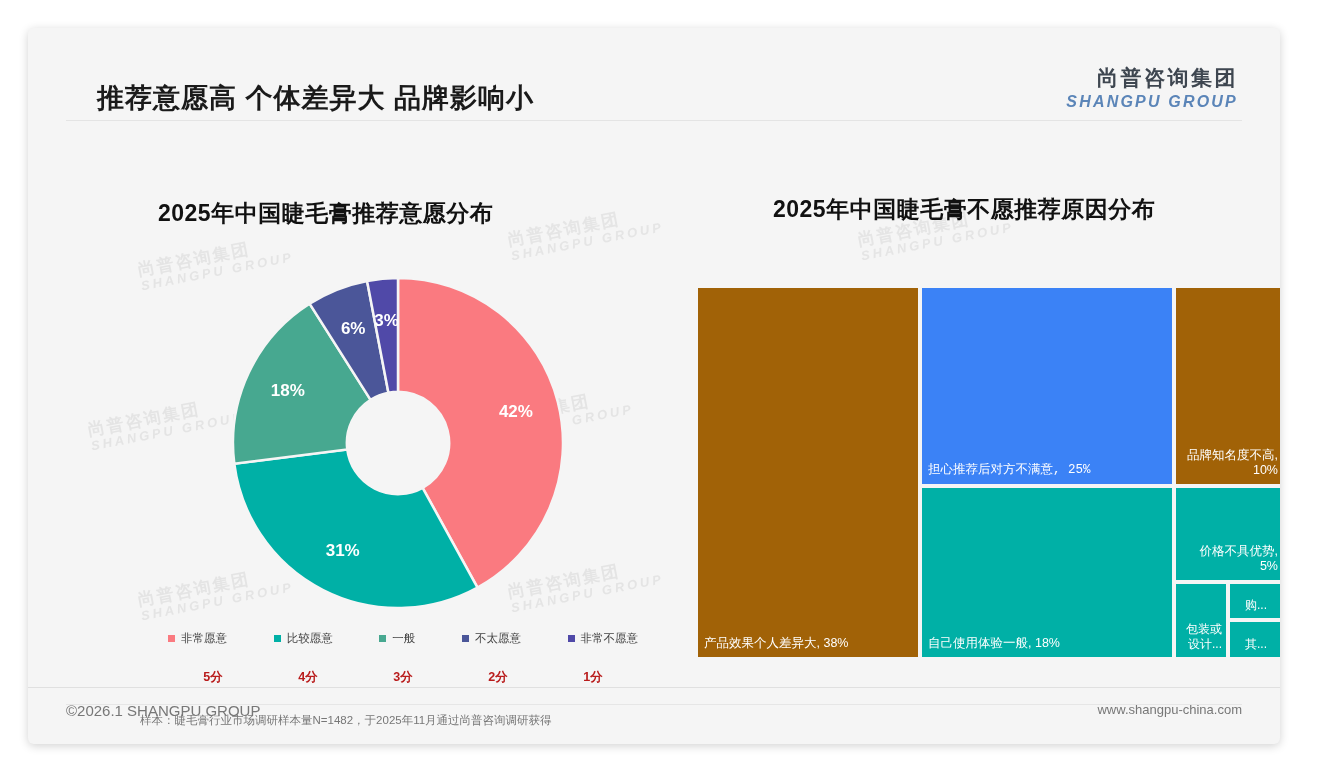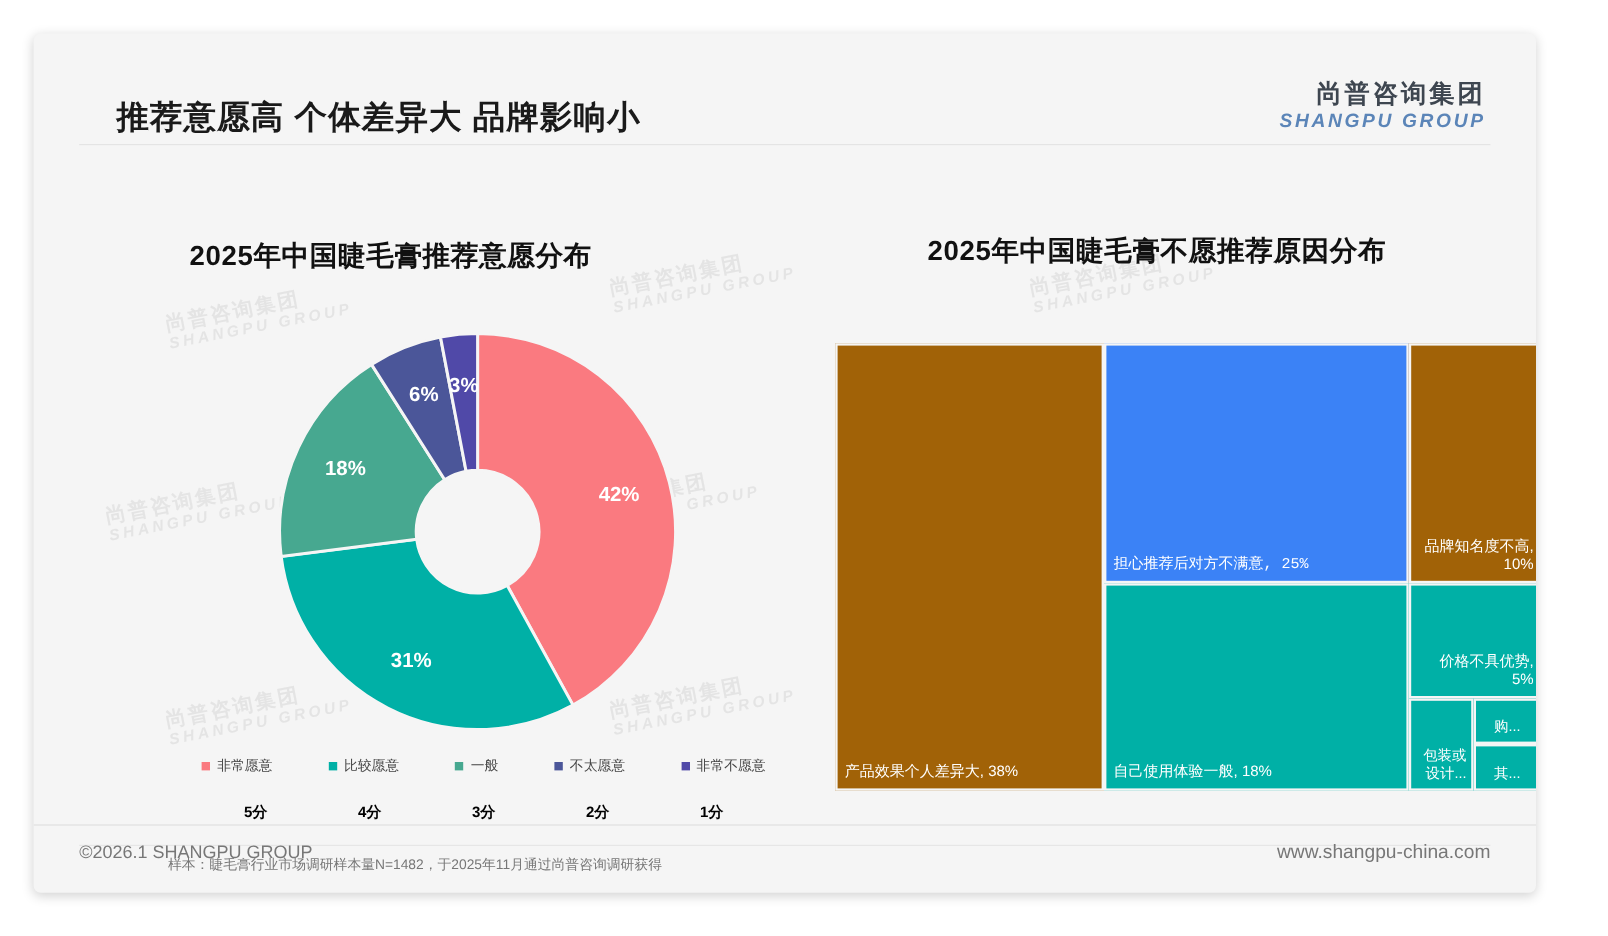--- a/index.html
+++ b/index.html
@@ -153,21 +153,21 @@
     left: 140px;
     top: 641px;
     width: 470px;
     display: flex;
     justify-content: space-between;
     z-index: 3;
   }
   .score-item {
     font-size: 12.5px;
     font-weight: bold;
-    color: #000000;
+    color: #b91c1c;
     width: 90px;
     text-align: center;
   }
 
   
   #treemap {
     position: absolute;
     left: 668px;
     top: 258px;
     width: 588px;
@@ -226,21 +226,21 @@
     position: absolute;
     left: 38px;
     top: 14px;
     font-size: 15px;
     color: #777777;
   }
   #footer-right {
     position: absolute;
     right: 38px;
     top: 14px;
-    font-size: 16px;
+    font-size: 13px;
     color: #777777;
   }
 </style>
 </head>
 <body>
 
 <div id="slide">
 
   <div class="wm-layer">
     <div class="wm" style="left:110px; top:218px;">

